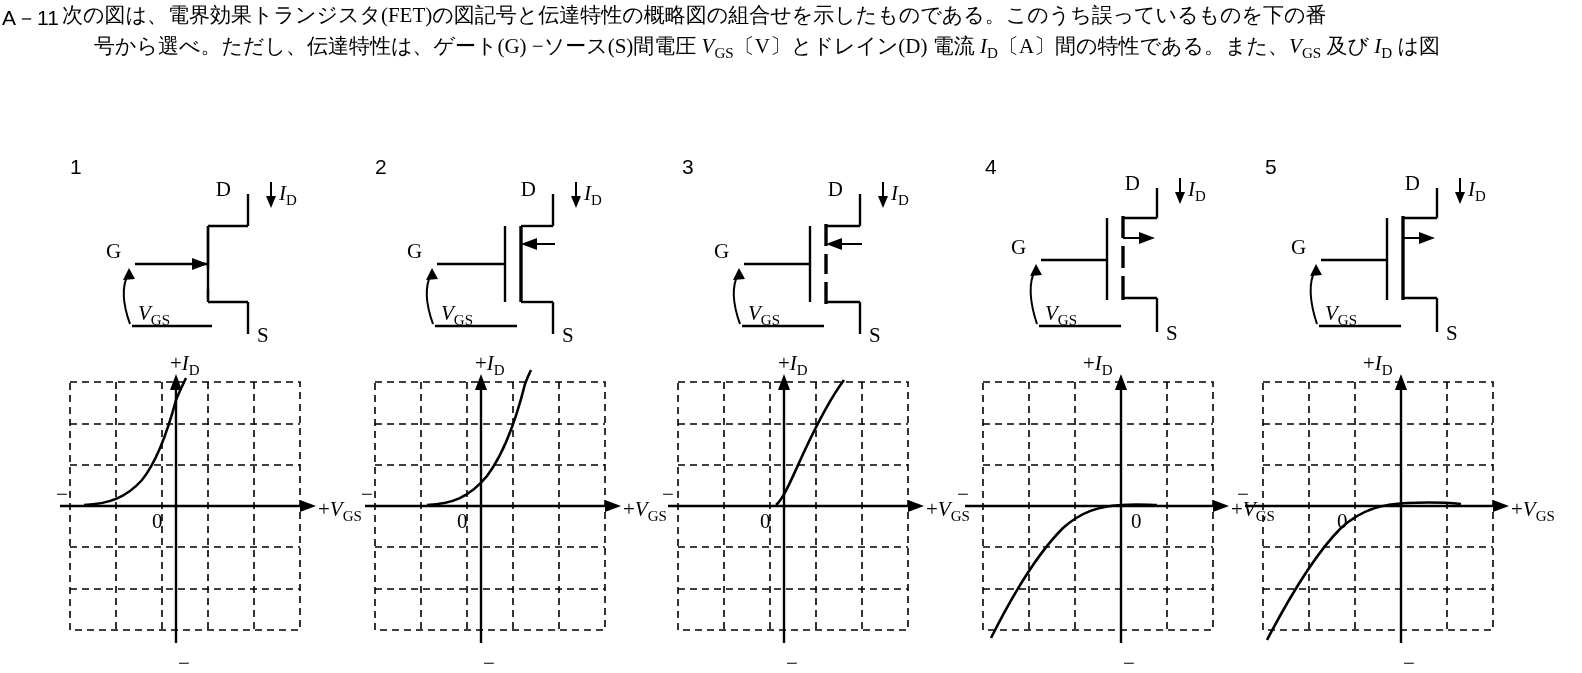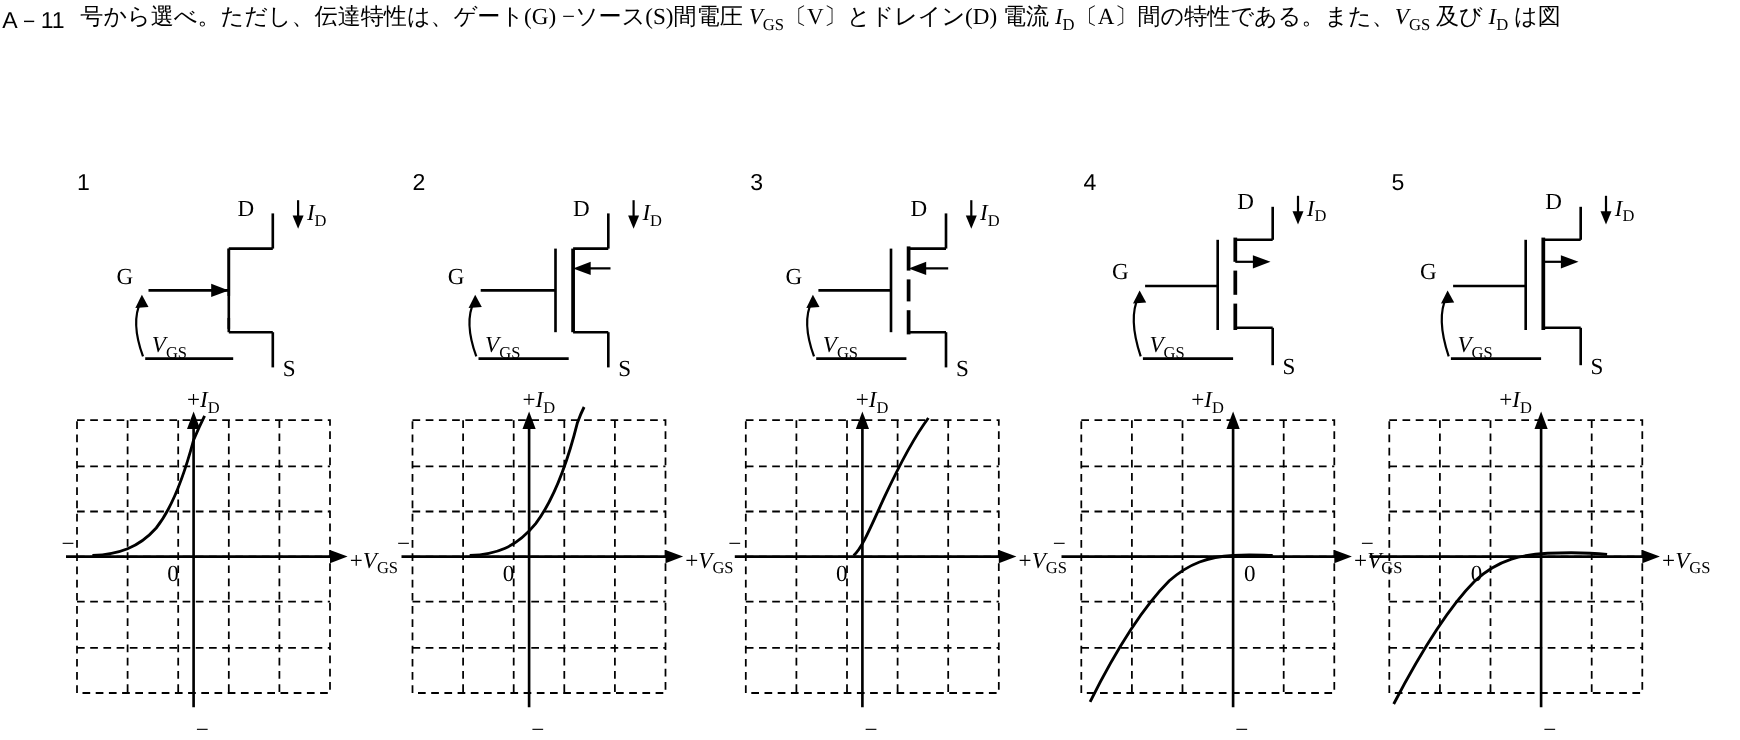--- a/index.html
+++ b/index.html
@@ -43,21 +43,21 @@
     width: 1512px;
     font-size: 21px;
     line-height: 31px;
     text-align: justify;
   }
   .q-body .ln {
     display: block;
     white-space: nowrap;
   }
   .q-body .ln2, .q-body .ln3 {
-    margin-left: 11px;
+    margin-left: 32px;
   }
   .vgs, .idr {
     font-style: italic;
     font-family: "Liberation Serif", serif;
   }
   sub {
     font-size: 0.72em;
     font-style: normal;
   }
   
@@ -112,20 +112,21 @@
   }
 </style>
 </head>
 <body>
 
 <div class="page">
 
   <div class="question">
     <div class="q-number">A－11</div>
     <div class="q-body">
+      <span class="ln ln1">次の図は、電界効果トランジスタ(FET)の図記号と伝達特性の概略図の組合せを示したものである。このうち誤っているものを下の番</span>
       <span class="ln ln2"><span>号から選べ。ただし、伝達特性は、ゲート(G) −ソース(S)間電圧 </span><span class="vgs">V<sub>GS</sub></span><span>〔V〕とドレイン(D) 電流 </span><span class="idr">I<sub>D</sub></span><span>〔A〕間の特性である。また、</span><span class="vgs">V<sub>GS</sub></span><span> 及び </span><span class="idr">I<sub>D</sub></span><span> は図</span></span>
     </div>
   </div>
 
   <div class="options">
 
     <div class="option" style="left:60px;">
       <div class="opt-num">1</div>
 
       <div class="sym-wrap">

